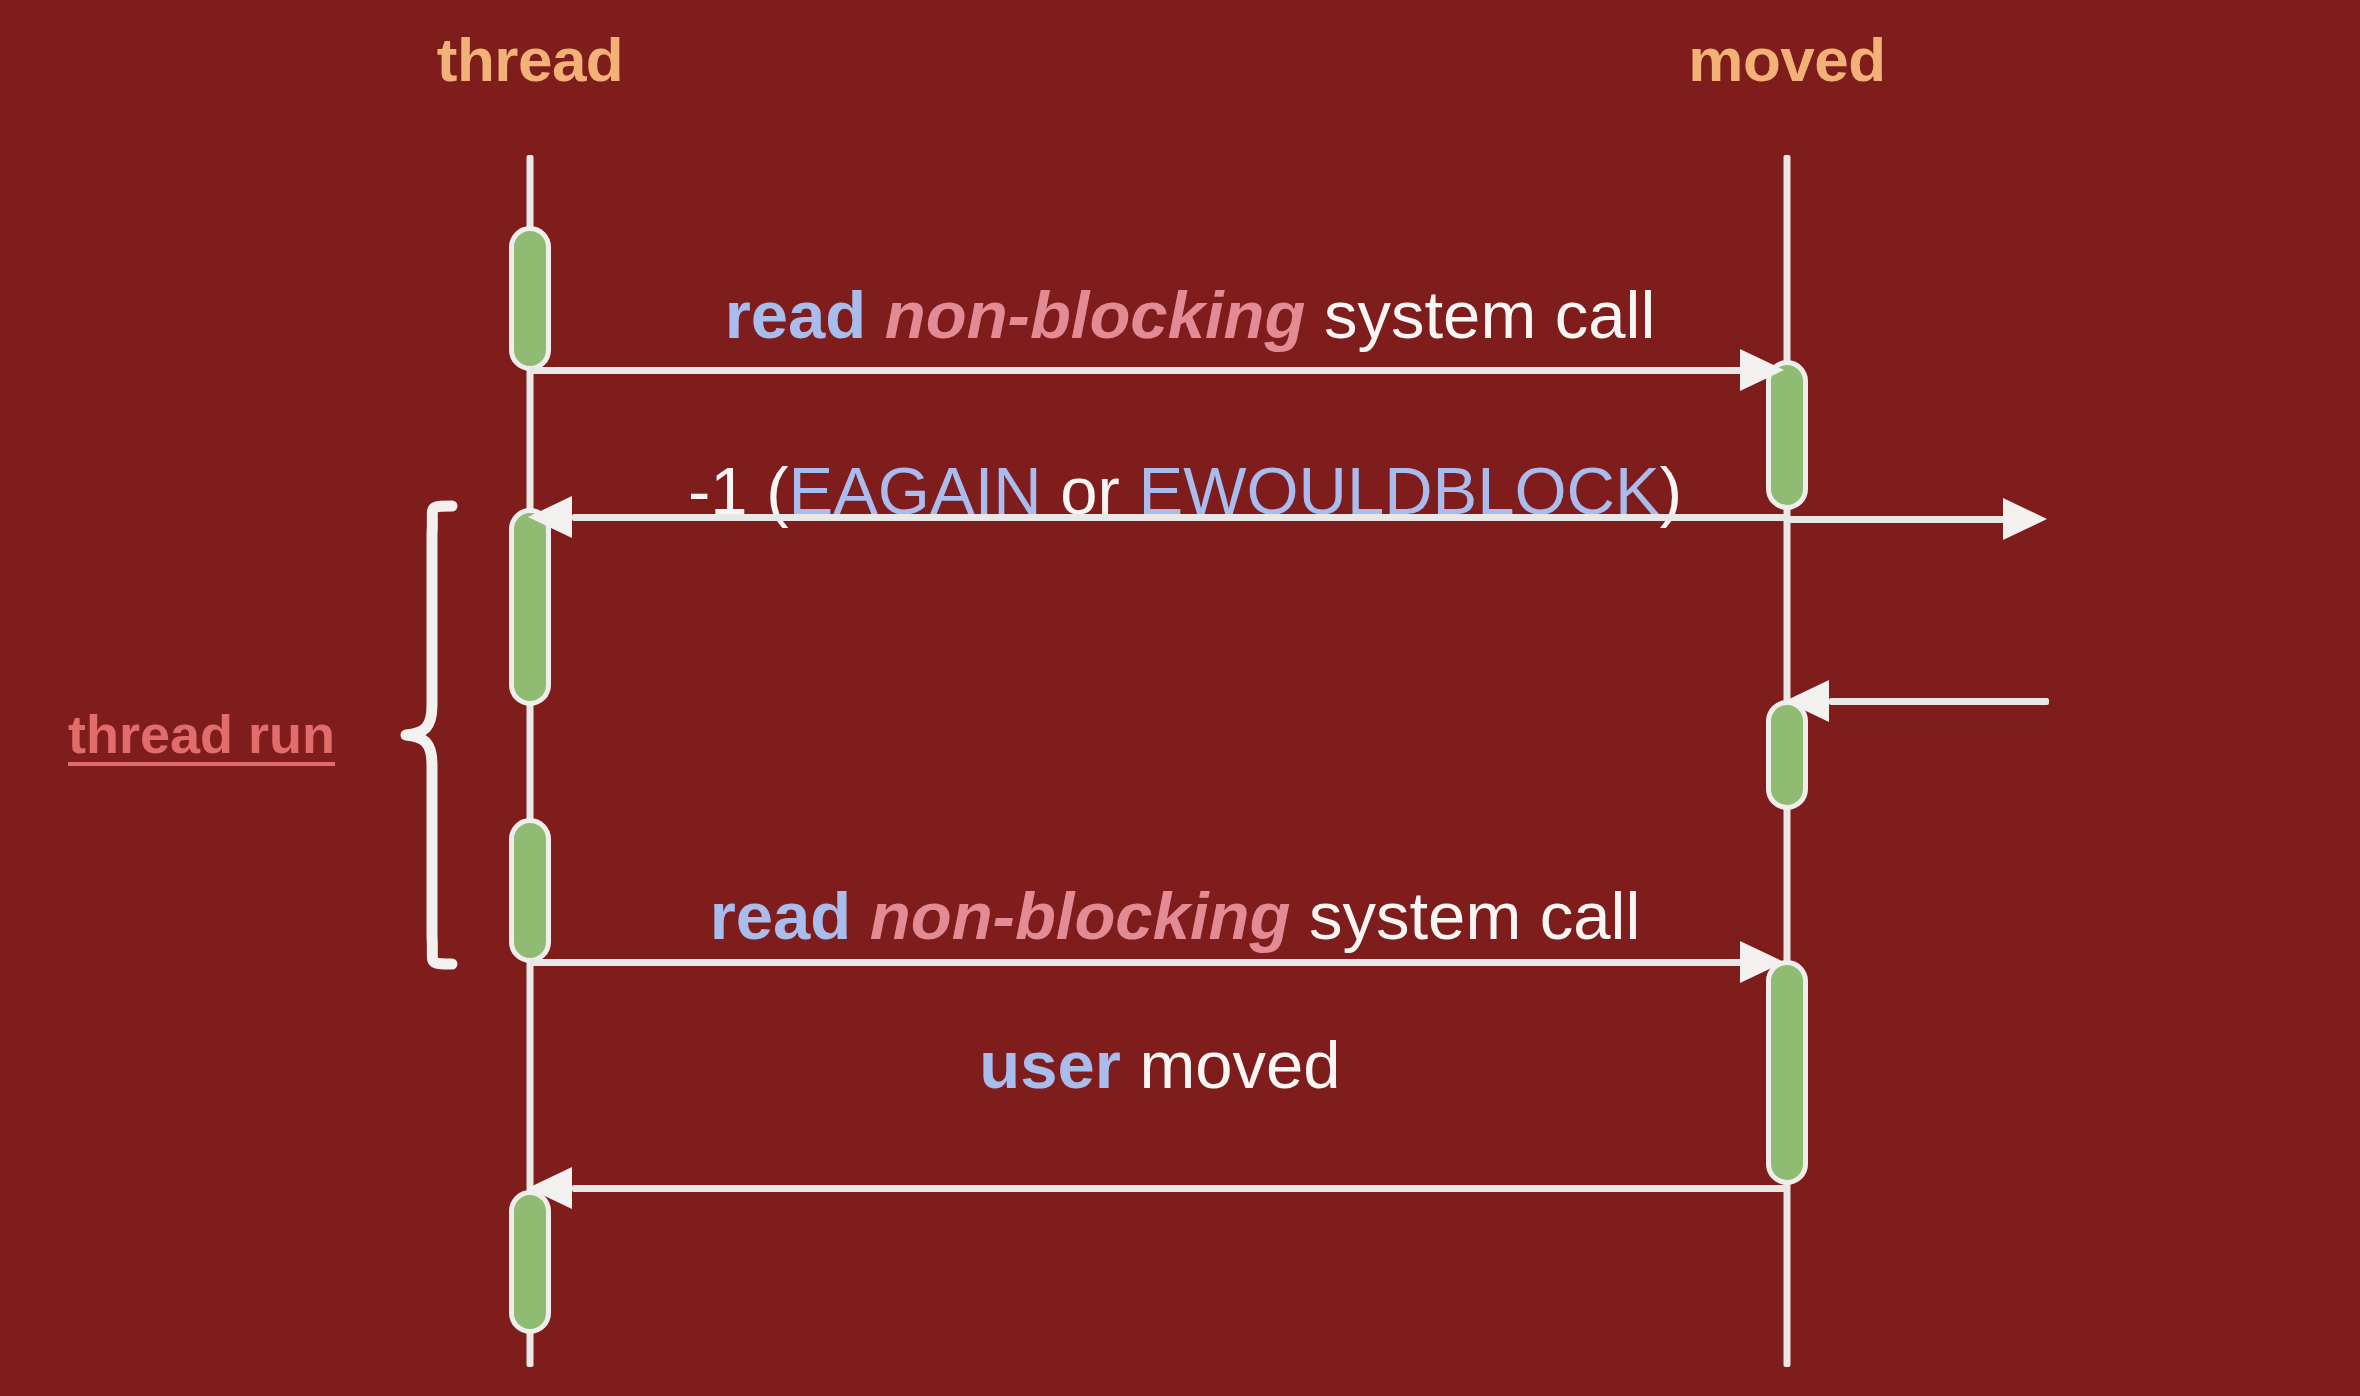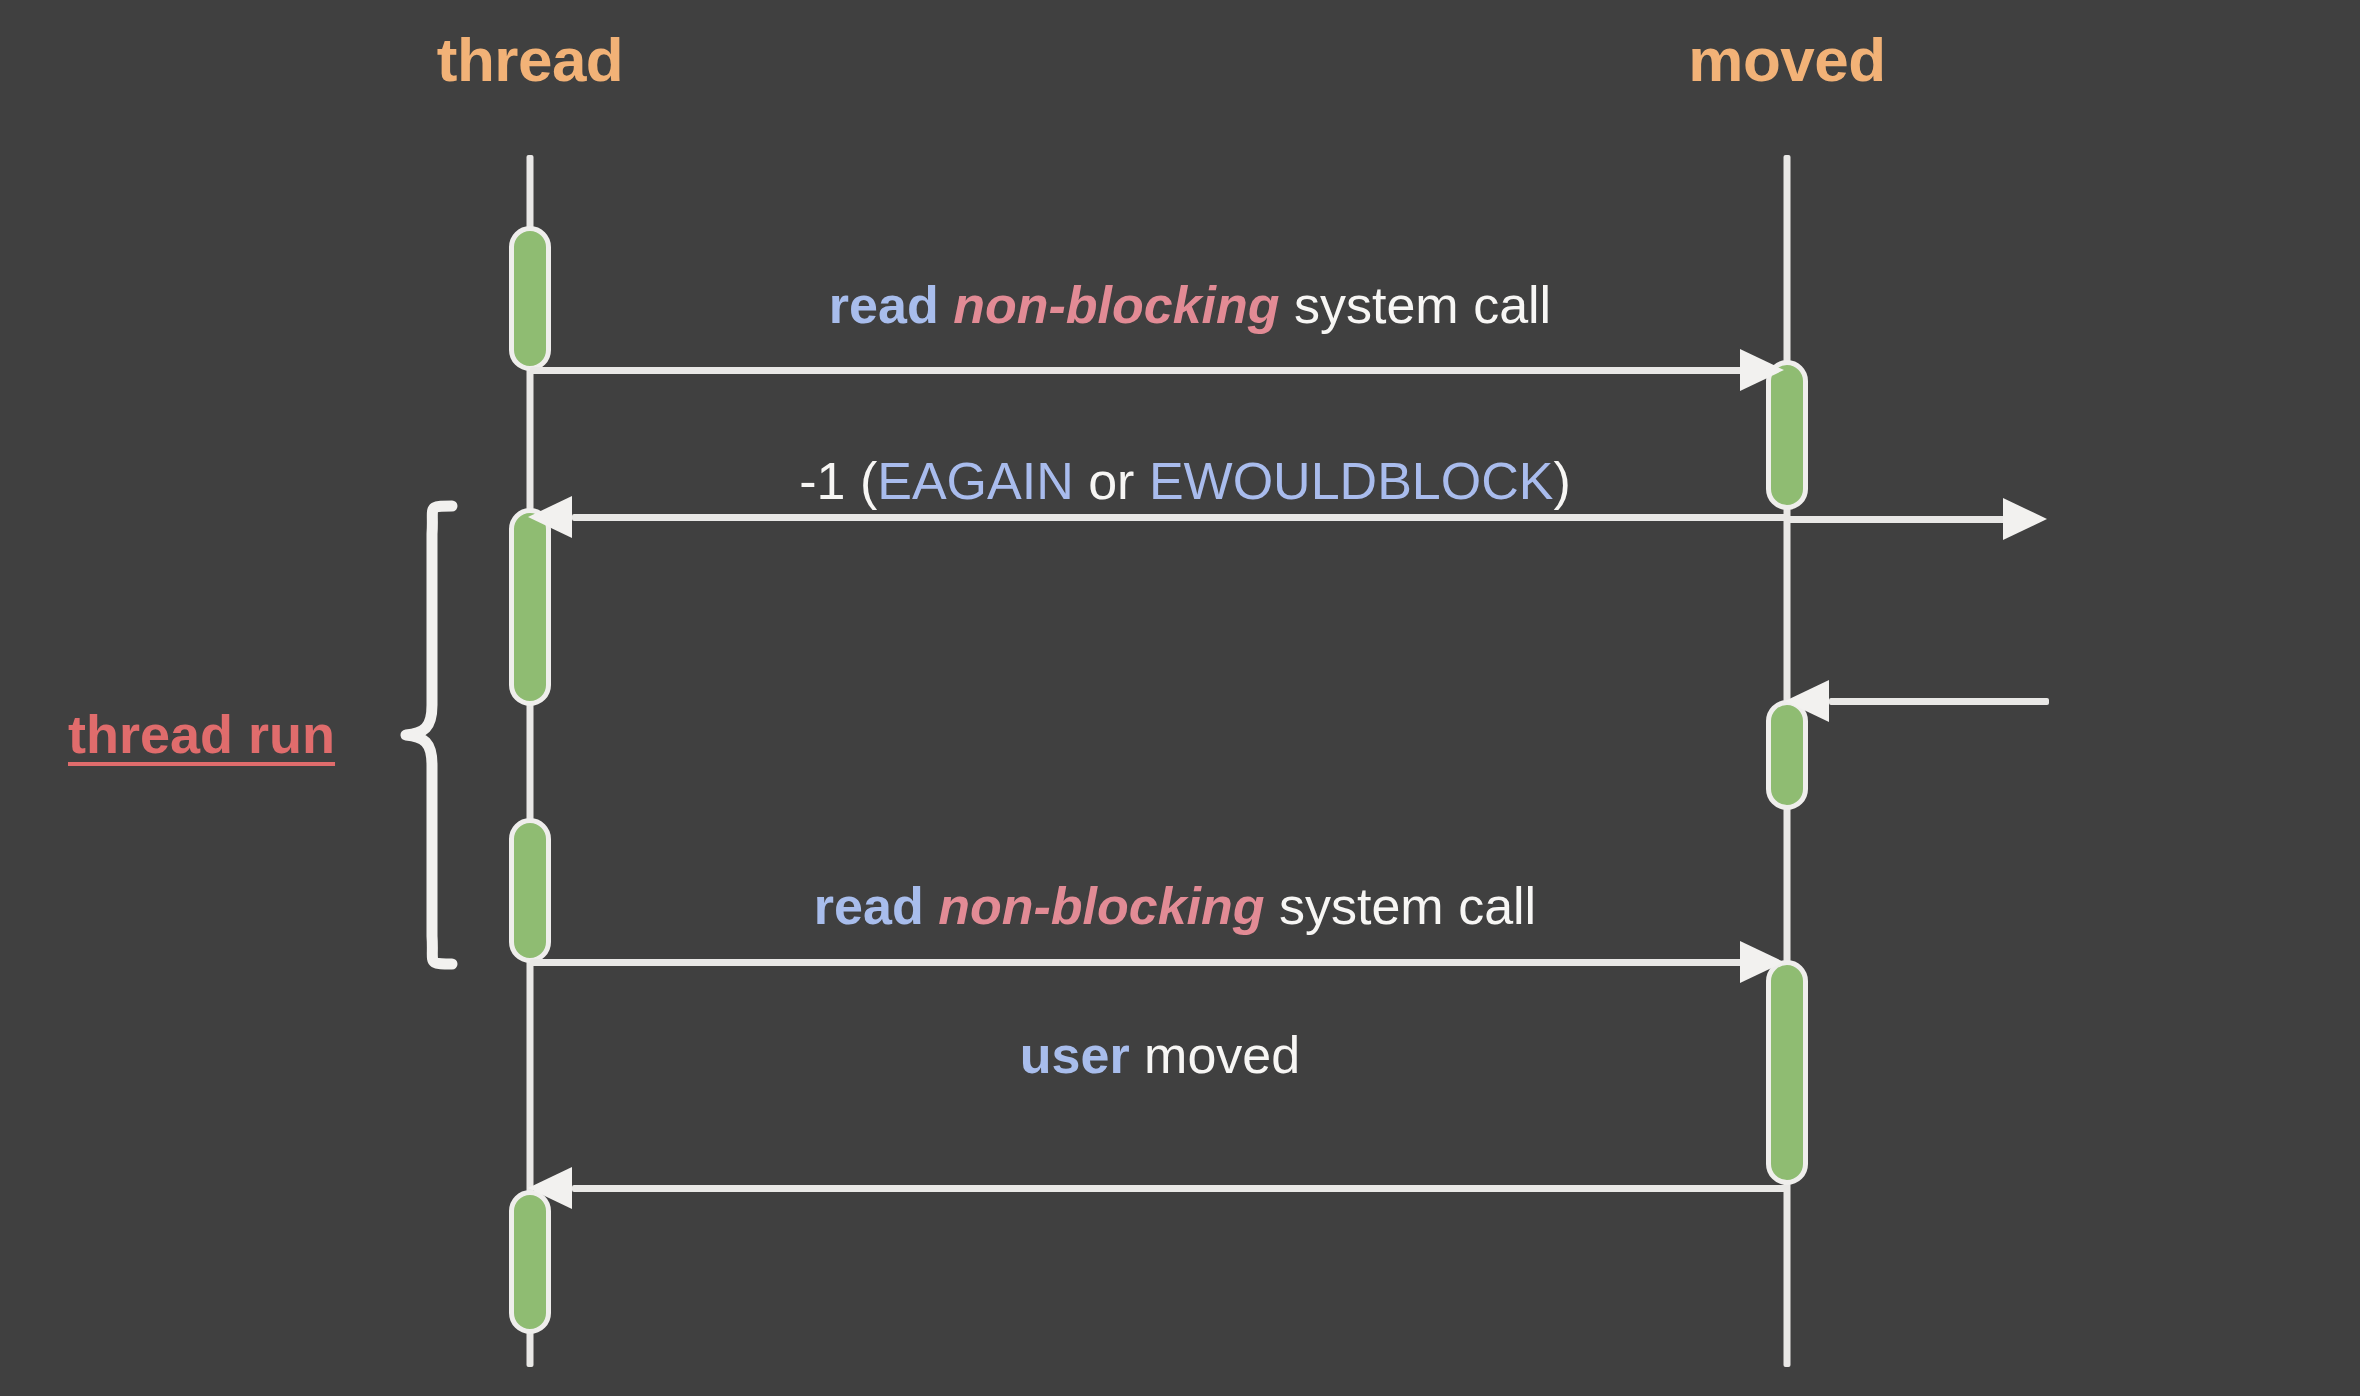--- a/index.html
+++ b/index.html
@@ -13,21 +13,21 @@
     height: 1396px;
     overflow: hidden;
     font-family: "Liberation Sans", sans-serif;
     -webkit-font-smoothing: antialiased;
   }
 
   #diagram {
     position: relative;
     width: 2360px;
     height: 1396px;
-    background: #404040;
+    background: #7f1d1d;
   }
 
   
   .participant {
     position: absolute;
     font-family: "Liberation Sans", sans-serif;
     font-weight: bold;
     font-size: 62px;
     color: #f2b277;
     letter-spacing: -0.5px;
@@ -77,21 +77,21 @@
   .arrowhead.right { border-left: 44px solid #f2f1ef; }
   .arrowhead.left  { border-right: 44px solid #f2f1ef; }
 
   
   .msg-label {
     position: absolute;
     white-space: nowrap;
     transform: translateX(-50%);
     text-align: center;
     font-family: "Liberation Sans", sans-serif;
-    font-size: 52px;
+    font-size: 67px;
     color: #f4f3f1;
     line-height: 1.18;
   }
   .msg-label.left-anchor {
     transform: none;
     text-align: left;
   }
   .tok-blue   { color: #a8bdec; font-weight: bold; }
   .tok-blue-r { color: #a9bced; font-weight: normal; }
   .tok-pink   { color: #e28b95; font-weight: bold; font-style: italic; }

